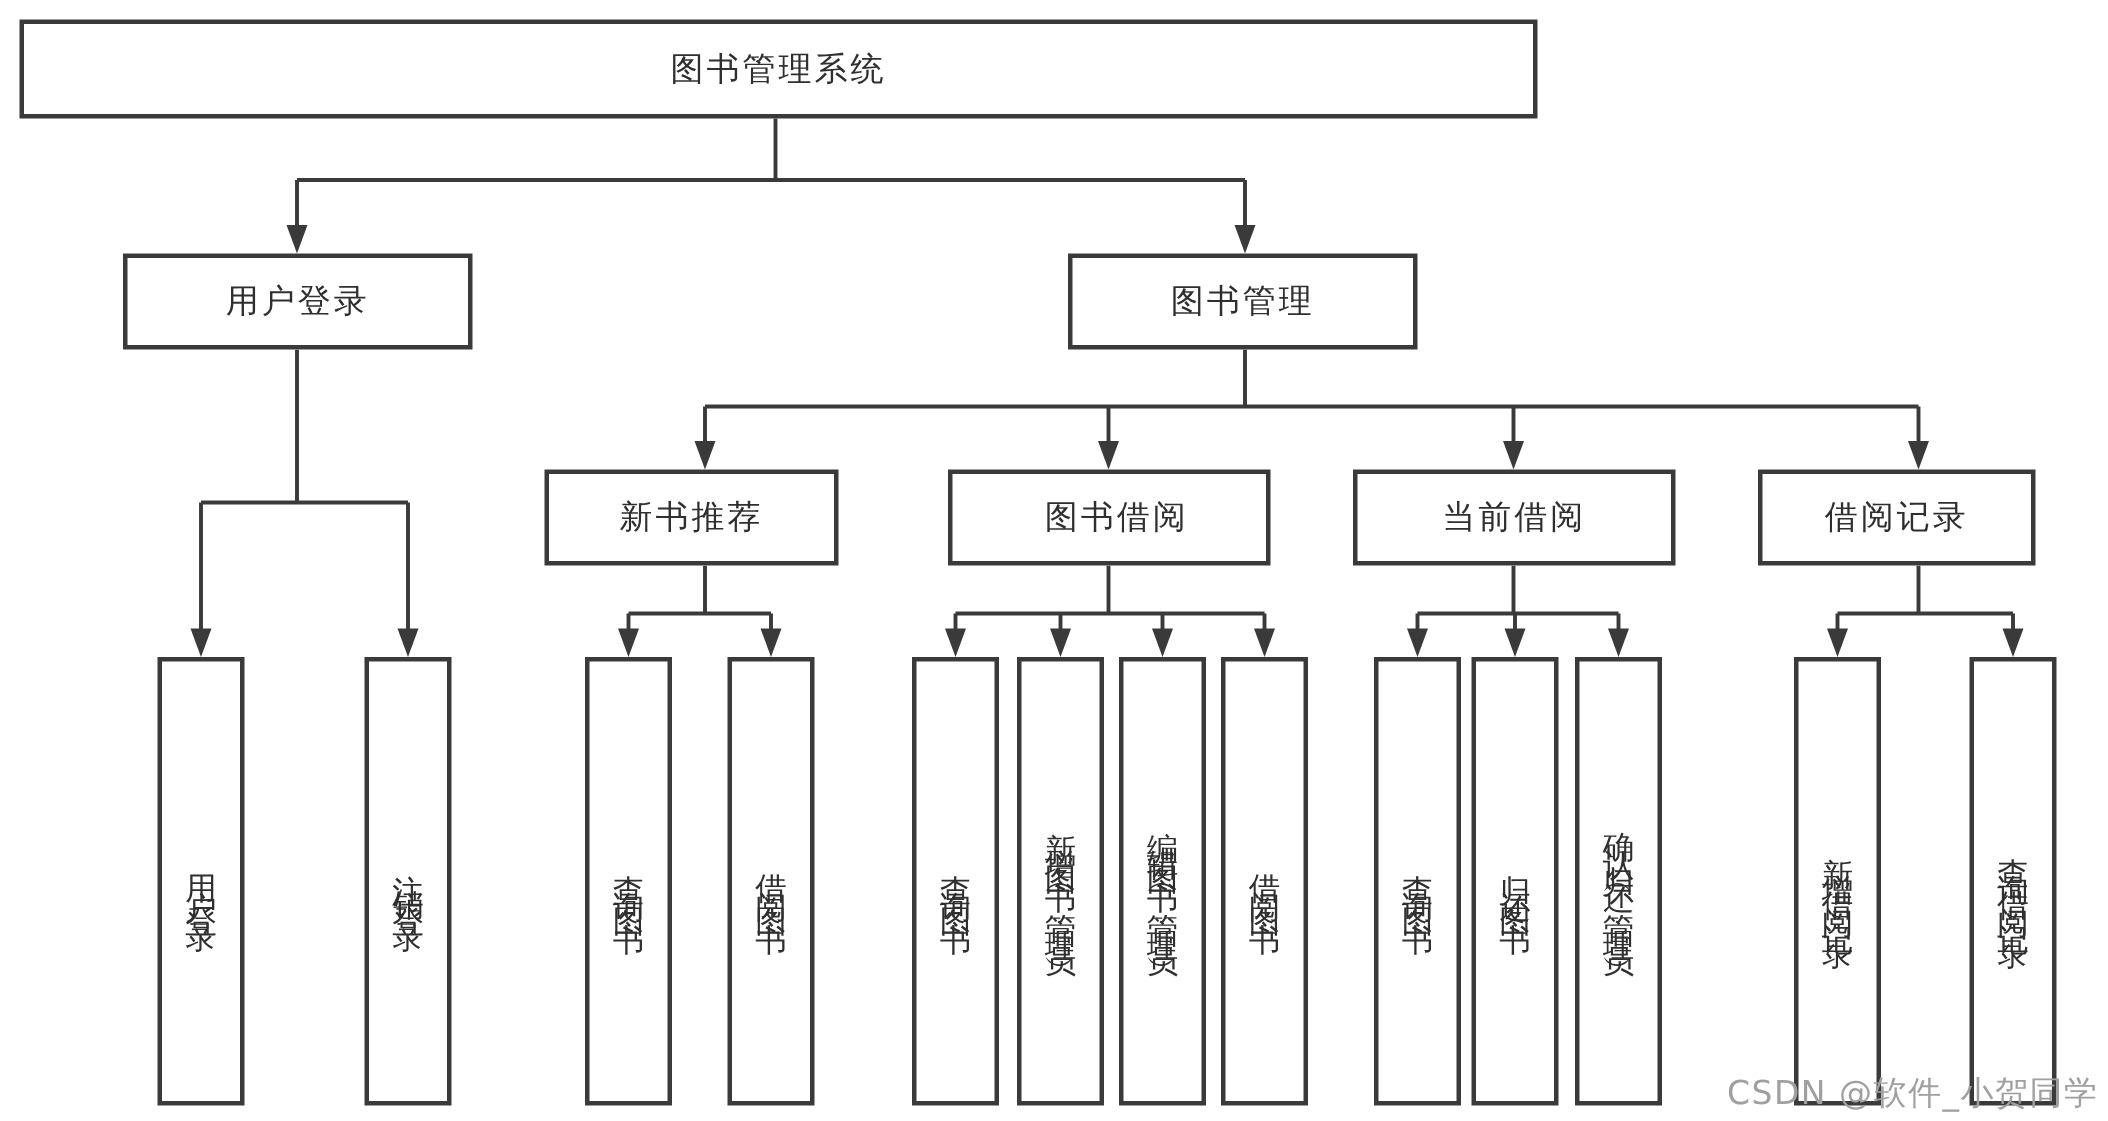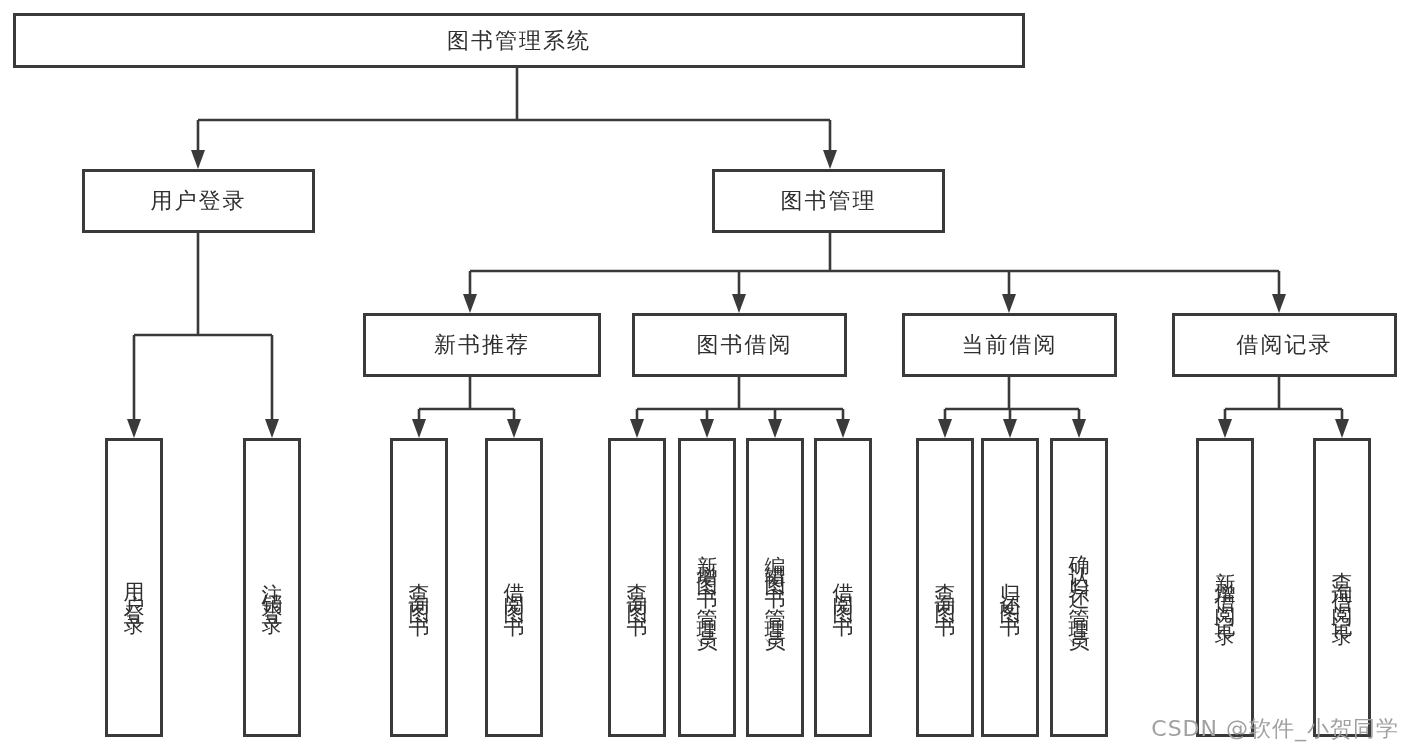--- a/index.html
+++ b/index.html
@@ -104,41 +104,41 @@
     <path d="M1009 377 V409 M945 409 H1079 M945 409 V424 M1010 409 V424 M1079 409 V424"></path>
     <polygon points="938,419 952,419 945,438"></polygon>
     <polygon points="1003,419 1017,419 1010,438"></polygon>
     <polygon points="1072,419 1086,419 1079,438"></polygon>
 
     <path d="M1279 377 V409 M1225 409 H1342 M1225 409 V424 M1342 409 V424"></path>
     <polygon points="1218,419 1232,419 1225,438"></polygon>
     <polygon points="1335,419 1349,419 1342,438"></polygon>
   </svg>
 
-  <div class="node" style="left:13px;top:13px;width:1012px;height:55px;">
+  <div class="node" style="left:13px;top:13px;width:1012px;height:66px;">
     <span class="lbl">图书管理系统</span>
   </div>
 
   <div class="node" style="left:82px;top:169px;width:233px;height:64px;">
     <span class="lbl">用户登录</span>
   </div>
   <div class="node" style="left:712px;top:169px;width:233px;height:64px;">
     <span class="lbl">图书管理</span>
   </div>
 
-  <div class="node" style="left:363px;top:313px;width:238px;height:64px;">
+  <div class="node" style="left:363px;top:313px;width:196px;height:64px;">
     <span class="lbl">新书推荐</span>
   </div>
   <div class="node" style="left:632px;top:313px;width:215px;height:64px;padding-left:10px;">
     <span class="lbl">图书借阅</span>
   </div>
   <div class="node" style="left:902px;top:313px;width:215px;height:64px;text-align:center;">
     <span class="lbl">当前借阅</span>
   </div>
-  <div class="node" style="left:1172px;top:313px;width:225px;height:64px;">
+  <div class="node" style="left:1172px;top:313px;width:185px;height:64px;">
     <span class="lbl">借阅记录</span>
   </div>
 
   <div class="node leaf" style="left:105px;top:438px;width:58px;height:299px;">
     <span class="lbl">用户登录</span>
   </div>
   <div class="node leaf" style="left:243px;top:438px;width:58px;height:299px;">
     <span class="lbl">注销登录</span>
   </div>
 

